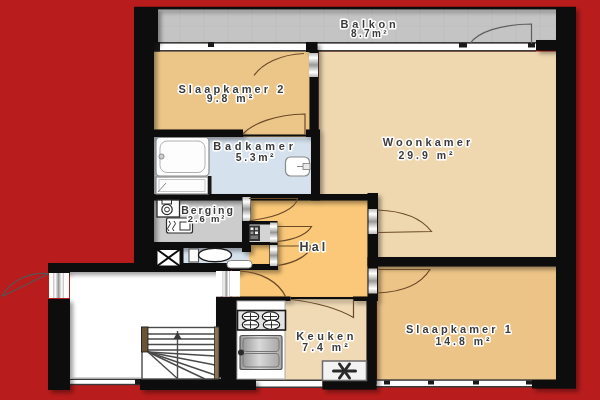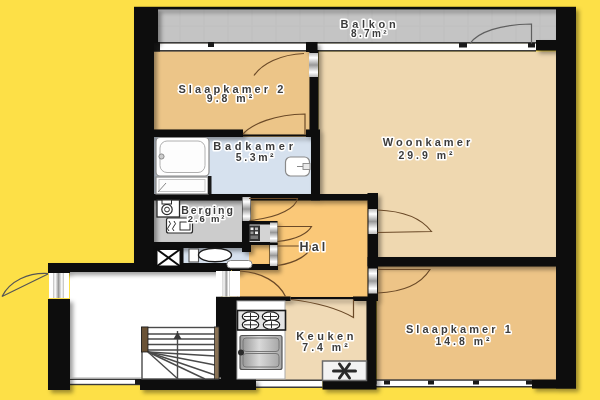--- a/index.html
+++ b/index.html
@@ -1,16 +1,16 @@
 <!DOCTYPE html>
 <html><head>
 <meta charset="utf-8">
 <style>
   html,body{margin:0;padding:0;background:#ffffff;}
-  .wrap{width:600px;height:400px;position:relative;overflow:hidden;background:#fde047;}
+  .wrap{width:600px;height:400px;position:relative;overflow:hidden;background:#b91c1c;}
   svg{display:block;}
   text{font-family:"Liberation Sans", sans-serif;font-weight:bold;fill:#3c3c3c;
        paint-order:stroke;stroke:#ffffff;stroke-width:3px;stroke-linejoin:round;}
 </style>
 </head>
 <body>
 <div class="wrap">
 <svg width="600" height="400" viewBox="0 0 600 400">
 <defs>
   <filter id="ds" x="-20%" y="-20%" width="150%" height="150%">

